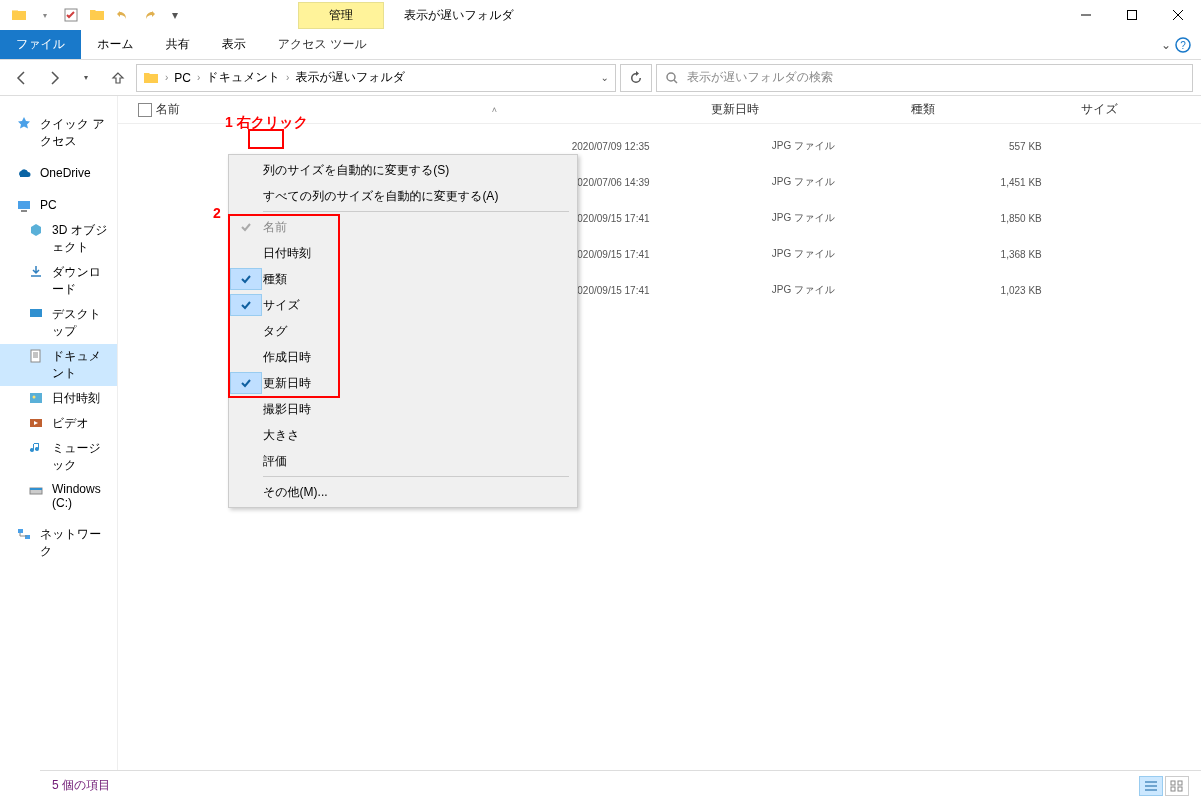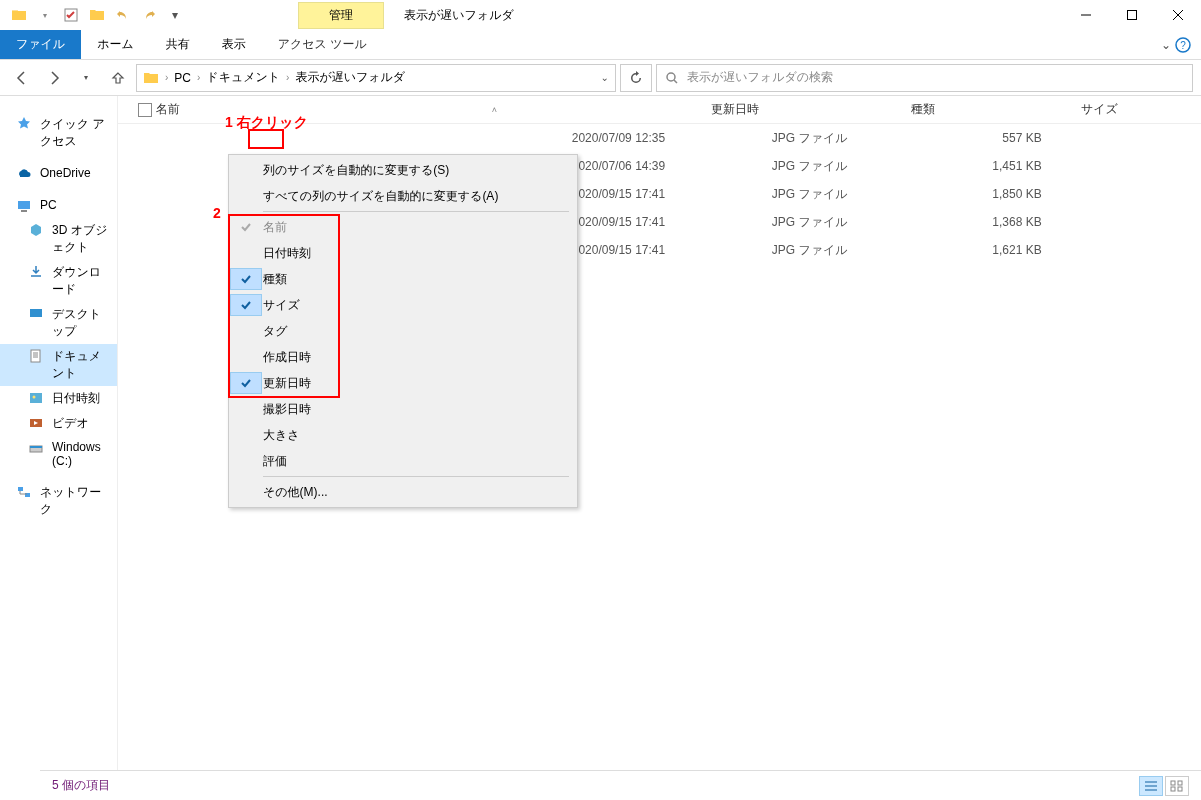--- a/index.html
+++ b/index.html
@@ -49,21 +49,21 @@
 .redbox-menu { left: 228px; top: 214px; width: 112px; height: 184px; }
 
 .ctx-menu { position: absolute; left: 228px; top: 154px; width: 350px; background: #f0f0f0; border: 1px solid #ccc; box-shadow: 2px 2px 4px rgba(0,0,0,.2); z-index: 15; padding: 2px 0; }
 .ctx-item { display: flex; align-items: center; height: 26px; padding: 0 8px 0 0; font-size: 12px; }
 .ctx-check { width: 34px; display: flex; align-items: center; justify-content: center; }
 .ctx-check.on { background: #bfdfff; margin: 1px; width: 32px; height: 22px; border: 1px solid #99ccf0; }
 .ctx-item.disabled { color: #888; }
 .ctx-sep { height: 1px; background: #ccc; margin: 2px 8px 2px 34px; }
 
 .file-rows { position: absolute; left: 0; top: 28px; right: 0; }
-.file-row { display: flex; padding-left: 20px; height: 28px; align-items: center; font-size: 12px; }
+.file-row { display: flex; padding-left: 20px; height: 28px; align-items: center; font-size: 10px; margin-top: 8px; }
 .fr-pad { width: 434px; }
 .fr-date { width: 200px; color: #555; }
 .fr-type { width: 170px; color: #555; }
 .fr-size { width: 120px; text-align: right; padding-right: 20px; color: #555; }
 
 .statusbar { position: absolute; bottom: 0; left: 0; right: 0; height: 30px; border-top: 1px solid #ddd; display: flex; align-items: center; padding: 0 12px; font-size: 12px; color: #701a75; margin-left: 40px; }
 .view-btns { margin-left: auto; display: flex; gap: 2px; }
 .view-btn { width: 24px; height: 20px; border: 1px solid #ccc; display: flex; align-items: center; justify-content: center; }
 .view-btn.active { background: #cce8ff; border-color: #99ccf0; }
 
@@ -260,20 +260,28 @@
       <span>日付時刻</span>
     </div>
     <div class="tree-item">
       <span class="tree-icon">
           <svg width="16" height="16">
             <rect x="2" y="4" width="12" height="8" fill="#c06030"></rect>
             <path d="M6 6l4 2-4 2z" fill="#fff"></path>
           </svg>
         </span>
       <span>ビデオ</span>
+    </div>
+    <div class="tree-item">
+      <span class="tree-icon">
+          <svg width="16" height="16">
+            <path d="M6 3v7a2 2 0 1 1-1-1.7V4l6-1v6a2 2 0 1 1-1-1.7V3z" fill="#3090d0"></path>
+          </svg>
+        </span>
+      <span>ミュージック</span>
     </div>
     <div class="tree-item">
       <span class="tree-icon">
           <svg width="16" height="16">
             <rect x="2" y="6" width="12" height="6" fill="#ccc" stroke="#888"></rect>
             <rect x="2" y="6" width="12" height="2" fill="#3090d0"></rect>
           </svg>
         </span>
       <span>Windows (C:)</span>
     </div>
@@ -321,21 +329,21 @@
       <div class="file-row">
         <span class="fr-pad"></span>
           <span class="fr-date">2020/09/15 17:41</span>
           <span class="fr-type">JPG ファイル</span>
           <span class="fr-size">1,368 KB</span>
       </div>
       <div class="file-row">
         <span class="fr-pad"></span>
           <span class="fr-date">2020/09/15 17:41</span>
           <span class="fr-type">JPG ファイル</span>
-          <span class="fr-size">1,621 KB</span>
+          <span class="fr-size">1,023 KB</span>
       </div>
     </div>
   </div>
 </div>
 
 <div class="annot1">1 右クリック</div>
 <div class="annot2">2</div>
 <div class="redbox1 redbox-name"></div>
 <div class="redbox1 redbox-menu"></div>
 

